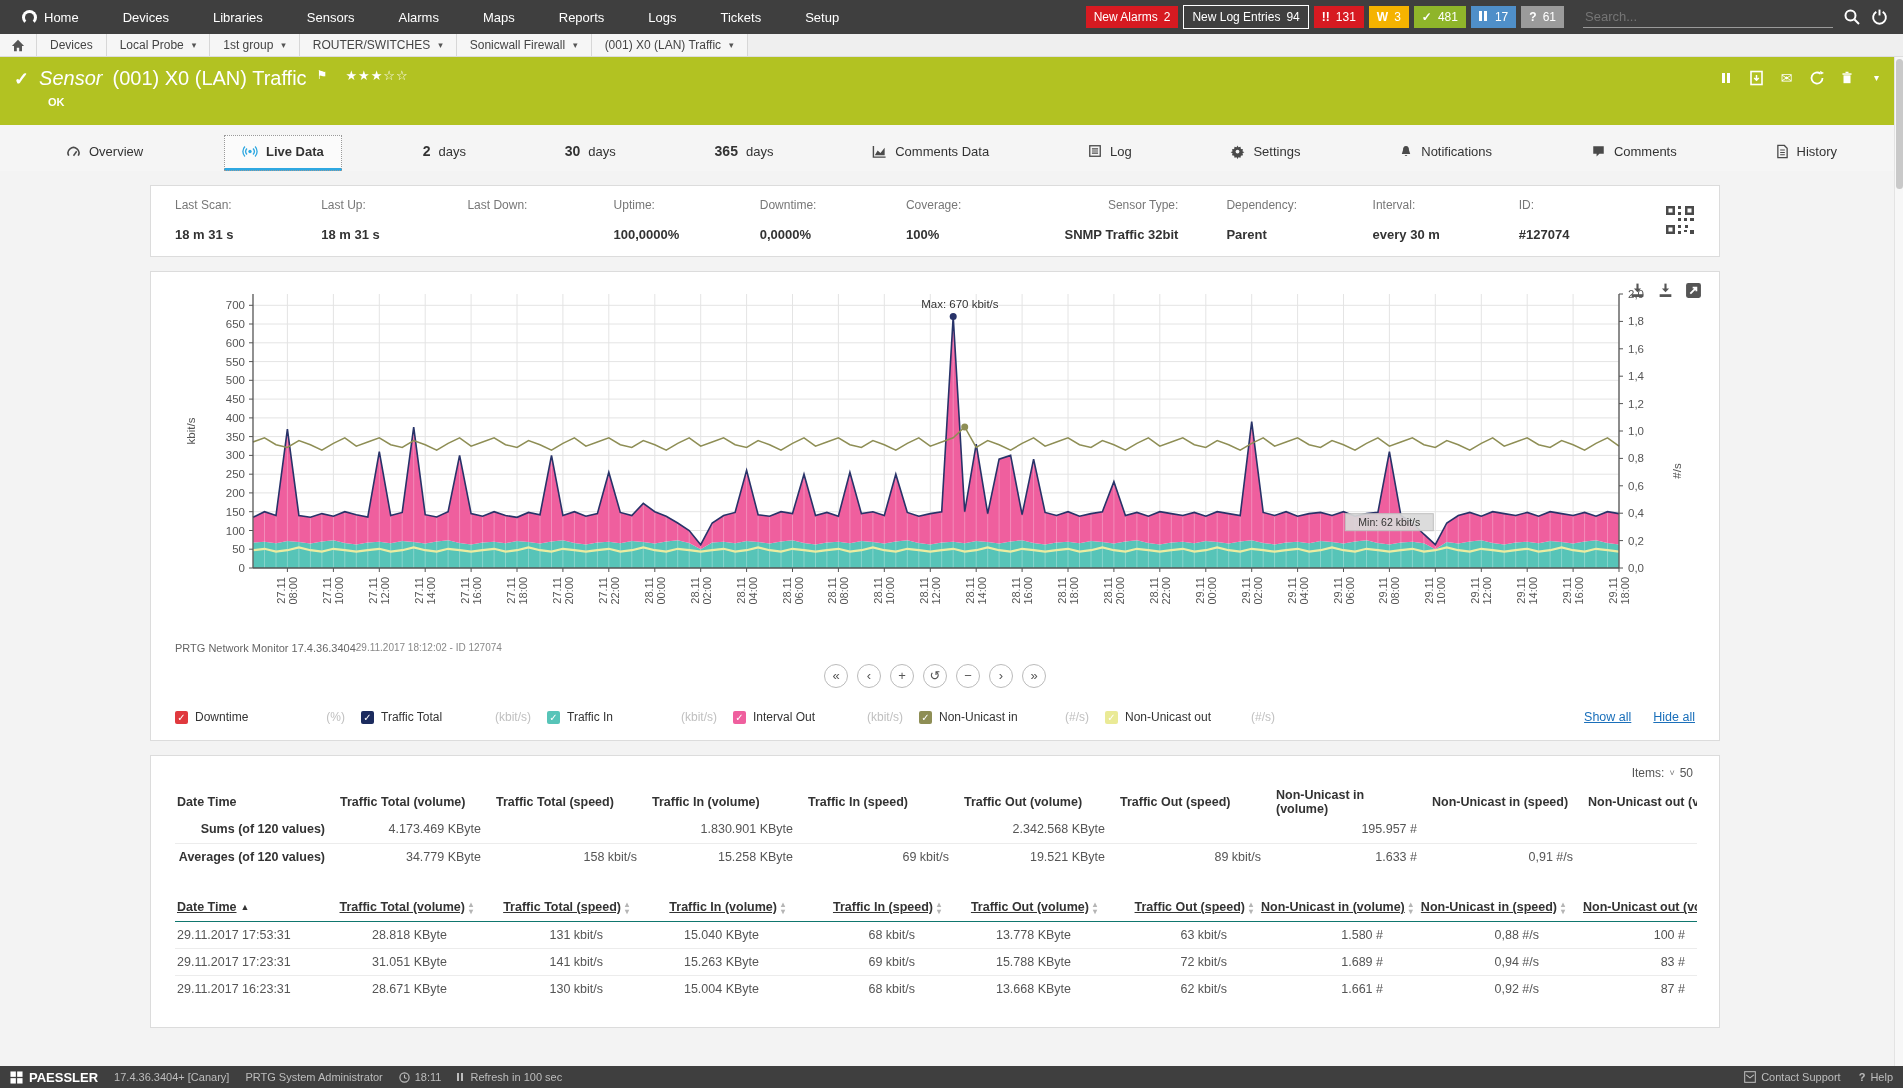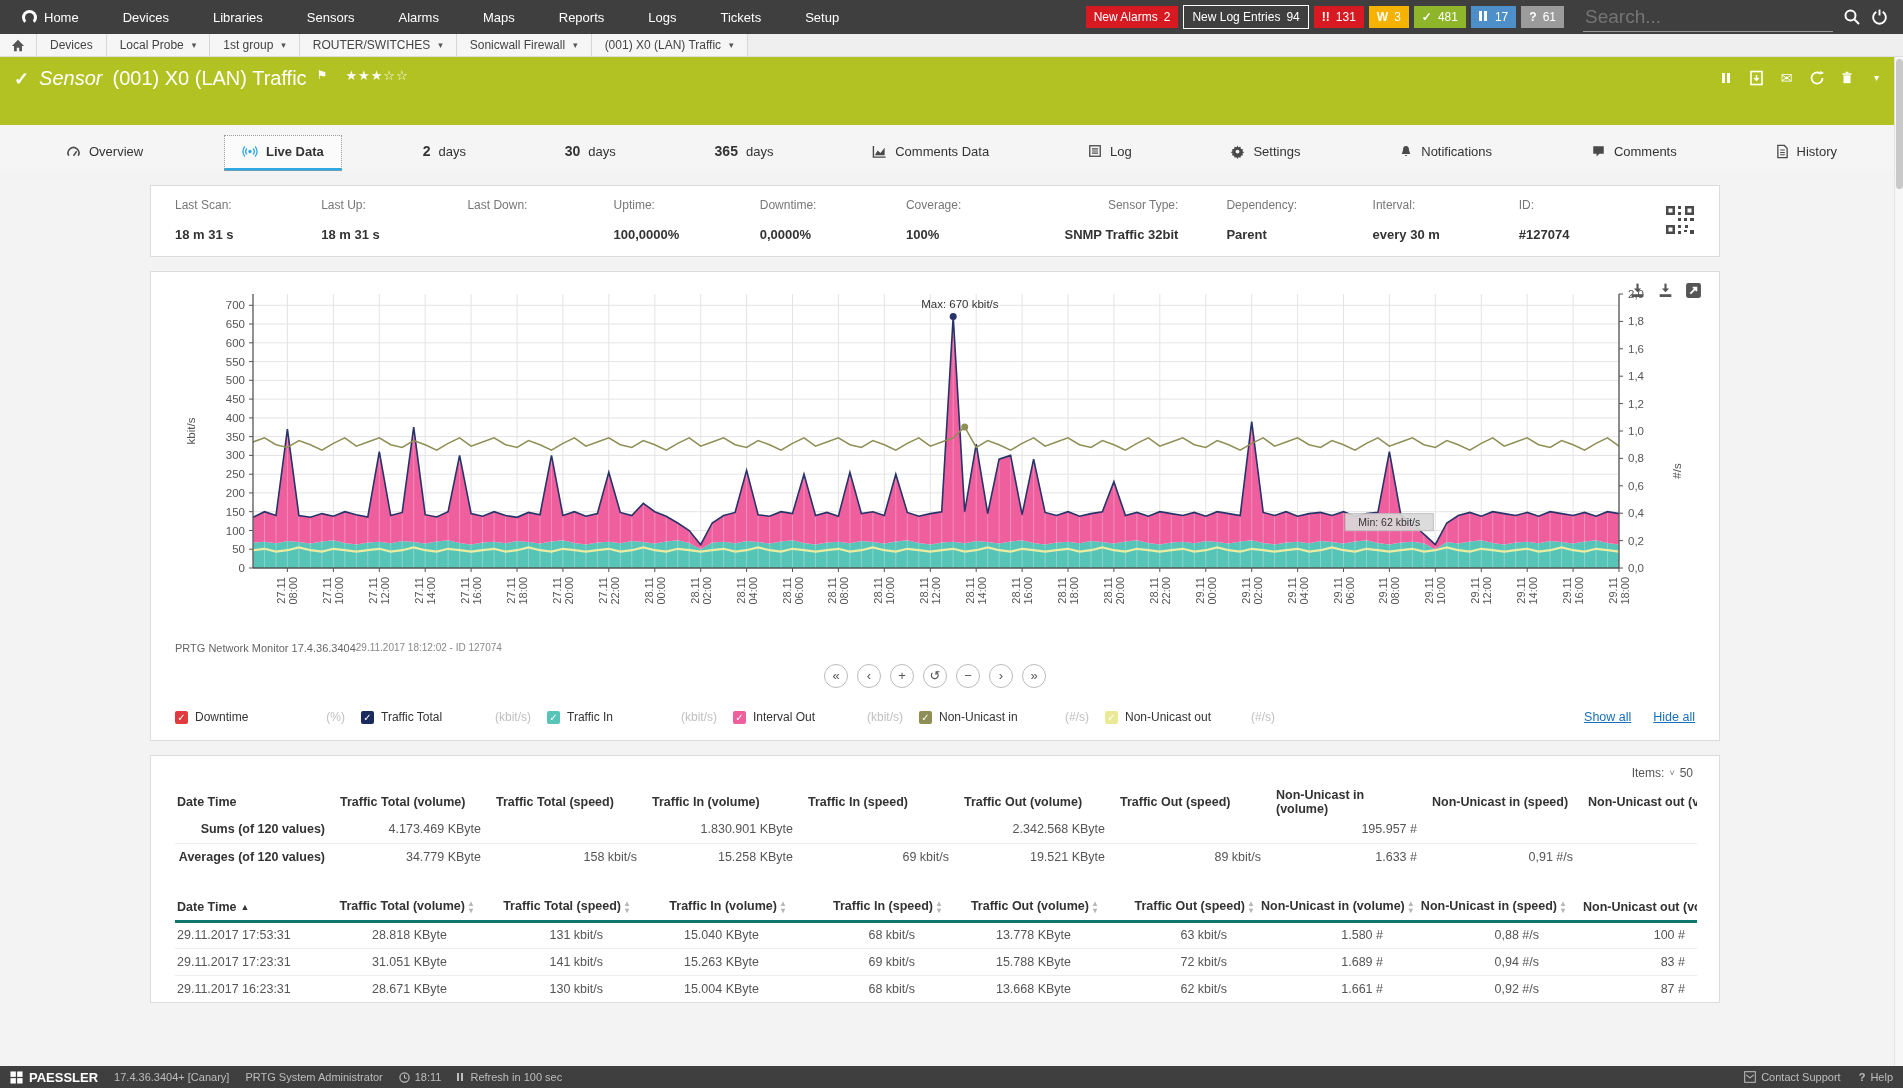--- a/index.html
+++ b/index.html
@@ -11,21 +11,21 @@
   .nav-items { display:flex; list-style:none; height:100%; }
   .nav-item { display:flex; align-items:center; gap:7px; padding:0 22px; font-size:13px; cursor:pointer; }
   .prtg-logo { width:15px; height:15px; border:3px solid #fff; border-radius:50%; border-bottom-color:transparent; display:inline-block; }
   .nav-right { margin-left:auto; display:flex; align-items:center; gap:5px; padding-right:14px; }
   .badge { display:flex; align-items:center; gap:6px; font-size:12px; padding:4px 8px; color:#fff; cursor:pointer; white-space:nowrap; }
   .badge.outlined { border:1px solid #fff; }
   .badge .b-ico { font-weight:bold; }
   .pausebars span { display:inline-block; width:3px; height:10px; background:#fff; margin-right:2px; }
   .searchwrap { display:flex; align-items:center; margin-left:14px; gap:10px; }
   .searchwrap input { background:transparent; border:none; border-bottom:1px solid #9a9a9a; color:#ddd;
-     font-size:19px; width:250px; padding:3px 2px; outline:none; font-family:"Liberation Sans",sans-serif;}
+     font-size:13px; width:250px; padding:3px 2px; outline:none; font-family:"Liberation Sans",sans-serif;}
   .nav-ico { width:18px; height:18px; display:inline-block; cursor:pointer; }
 
   
   .crumbs { height:23px; background:#efefef; border-bottom:1px solid #ddd; display:flex; align-items:stretch; font-size:12px; color:#444; }
   .crumb { display:flex; align-items:center; gap:8px; padding:0 13px; border-right:1px solid #d7d7d7; background:#f6f6f6; cursor:pointer; }
   .crumb .caret { font-size:9px; color:#555; }
   .crumb.homec { padding:0 11px; }
 
   
   .sensorbar { height:68px; background:#b2c222; color:#fff; position:relative; padding:10px 16px 0 14px; }
@@ -71,41 +71,41 @@
      font-size:13px; line-height:22px; text-align:center; cursor:pointer; }
   .legend { display:flex; align-items:center; margin-top:22px; font-size:12px; }
   .legend-item { width:170px; margin-right:16px; display:flex; align-items:center; cursor:pointer; }
   .lg-box { width:13px; height:13px; border-radius:2px; margin-right:7px; color:#fff; font-size:10px;
      line-height:13px; text-align:center; flex:none; }
   .lg-unit { margin-left:auto; color:#c0c0c0; }
   .legend-links { margin-left:auto; display:flex; gap:22px; }
   .legend-links a { color:#1a6fba; text-decoration:underline; font-size:12.5px; cursor:pointer; }
 
   
-  .tablecard { padding:8px 24px 0; overflow:hidden; }
+  .tablecard { padding:8px 24px 25px; overflow:hidden; }
   .items-row { display:flex; justify-content:flex-end; align-items:center; gap:5px; font-size:12px; color:#555; padding:2px 2px 8px; }
   .items-row .caret { font-size:9px; color:#777; }
   .tbl-wrap { overflow:hidden; width:1522px; }
   table.ptable { border-collapse:collapse; table-layout:fixed; width:1640px; font-size:12.5px; }
   .ptable th { font-weight:bold; color:#333; }
   .ptable td { color:#555; }
   .ptable tr { height:27px; }
   .ptable tr + tr { border-top:1px solid #ececec; }
   .sumtbl th { text-align:left; padding-left:15px; }
   .sumtbl td { text-align:right; }
   .sumtbl th:first-child, .sumtbl td:first-child { padding-left:2px; }
   .sumtbl td.rowlabel { font-weight:bold; color:#333; }
   .dtbl { margin-top:24px; }
   .dtbl th { text-align:right; padding-right:8px; cursor:pointer; white-space:nowrap; }
   .dtbl td { text-align:right; padding-right:34px; white-space:nowrap; }
   .dtbl th:first-child { text-align:left; padding-left:2px; }
   .dtbl td:first-child { text-align:left; padding-left:2px; padding-right:0; }
   .dtbl th:last-child { text-align:left; padding-left:10px; }
   .dtbl td:last-child { padding-right:130px; }
-  .dtbl thead tr { border-bottom:3px solid #0f766e; }
+  .dtbl thead tr { border-bottom:1px solid #0f766e;text-decoration:underline; }
   .sort-car { display:inline-block; font-size:8px; color:#b5b5b5; margin-left:4px; line-height:7px; vertical-align:middle; }
   .sort-asc { color:#333; font-size:9px; }
 
   
   .footer { position:absolute; left:0; right:0; bottom:0; height:22px; background:#3f3f3f; color:#bdbdbd;
      font-size:11px; display:flex; align-items:center; padding:0 10px; gap:16px; }
   .footer .brand { color:#fff; font-weight:bold; font-size:13px; display:flex; align-items:center; gap:6px; cursor:pointer; }
   .footer .fright { margin-left:auto; display:flex; gap:18px; align-items:center; }
   .footer .flink { cursor:pointer; display:flex; align-items:center; gap:5px; }
   .fbars span { display:inline-block; width:2px; height:8px; background:#bdbdbd; margin-right:2px; }
@@ -234,20 +234,21 @@
 </nav>
 
 <section class="sensorbar">
   <div class="sensor-title">
     <span class="s-check">✓</span>
     <span class="s-kind">Sensor</span>
     <span class="s-name">(001) X0 (LAN) Traffic</span>
     <span class="s-flag">⚑</span>
     <span class="s-stars" id="stars">★★★☆☆</span>
   </div>
+  <div class="s-status">OK</div>
   <div class="sensor-actions">
     <span class="act">
         <span class="pausebars"><span></span><span></span></span>
       </span>
     <span class="act">
       <svg width="15" height="16" viewBox="0 0 14 16">
           <rect x="1.5" y="1.5" width="11" height="13" fill="none" stroke="#fff" stroke-width="1.6"></rect>
           <path d="M7 5v5 M4.7 8 L7 10.3 L9.3 8" fill="none" stroke="#fff" stroke-width="1.5"></path>
         </svg>
     </span>

